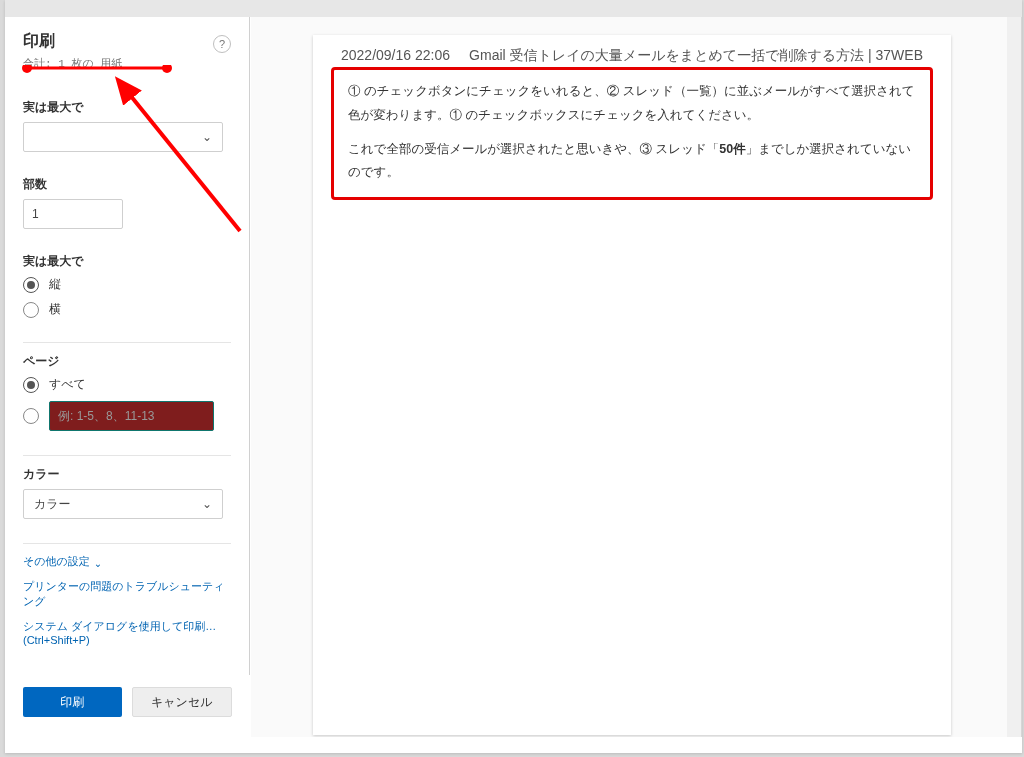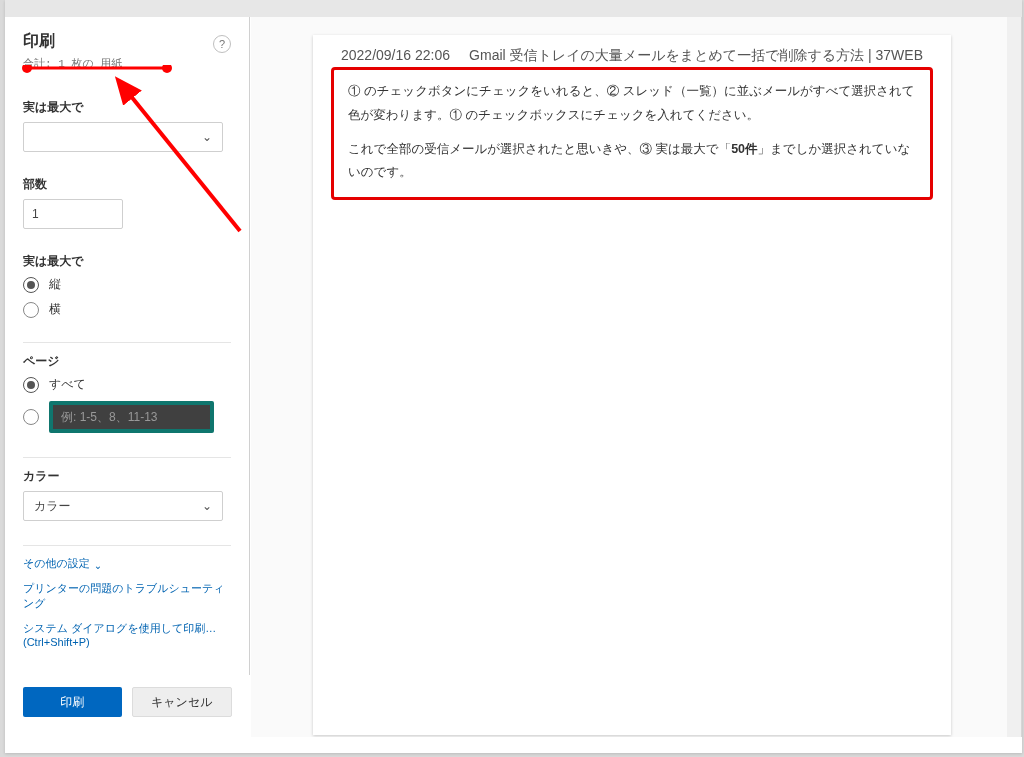--- a/index.html
+++ b/index.html
@@ -117,23 +117,23 @@
     content: "";
     width: 8px; height: 8px;
     border-radius: 50%;
     background: #555;
   }
   .radio-dot.checked { border-color: #555; }
   .radio-label { font-size: 12px; color: #333; }
 
   .text-input {
     width: 165px; height: 30px;
-    border: 4px solid #0f766e;
+    border: 1px solid #0f766e;
     border-radius: 2px;
-    background: #404040;
+    background: #7f1d1d;
     padding: 12px 8px;
     color: #999;
     font-size: 12px;
     display: flex; align-items: center;
     margin-left: 26px;
   }
 
   .link {
     color: #0063b1;
     font-size: 11px;
@@ -311,21 +311,21 @@
 
   <div class="preview">
     <div class="page">
       <div class="page-header">
         <span>2022/09/16 22:06</span>
         <span class="page-header-right">Gmail 受信トレイの大量メールをまとめて一括で削除する方法 | 37WEB</span>
       </div>
       <div class="callout">
         <p>① のチェックボタンにチェックをいれると、② スレッド（一覧）に並ぶメールがすべて選択されて色が変わります。① のチェックボックスにチェックを入れてください。</p>
         <p>
-          <span>これで全部の受信メールが選択されたと思いきや、③ 実は最大で「</span><strong>50件</strong><span>」までしか選択されていないのです。</span>
+          <span>これで全部の受信メールが選択されたと思いきや、③ スレッド「</span><strong>50件</strong><span>」までしか選択されていないのです。</span>
         </p>
       </div>
     </div>
     <div class="preview-scroll"></div>
   </div>
 
   <svg class="anno" viewBox="0 0 240 180">
     <defs>
       <marker id="arrowhead" markerWidth="8" markerHeight="8" refX="1" refY="3" orient="auto">
         <polygon points="0 0, 7 3, 0 6" fill="#ff0000"></polygon>

